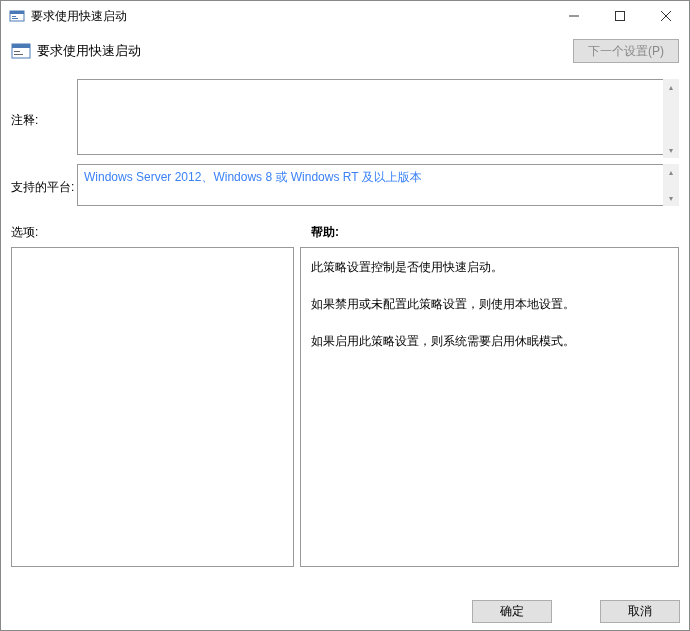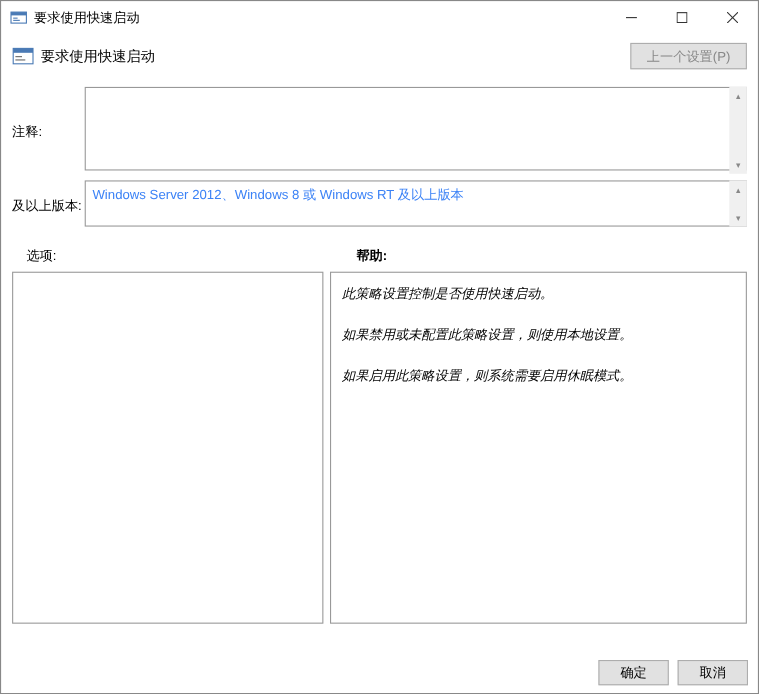--- a/index.html
+++ b/index.html
@@ -26,32 +26,32 @@
 
 .fieldcol { flex: 1; }
 .fieldrow { display: flex; margin-bottom: 6px; align-items: center; }
 .fieldrow .flbl { width: 66px; text-align: left; padding-top: 4px; }
 .fieldrow .fval { flex: 1; }
 .commentbox { width: 100%; height: 76px; border: 1px solid #999; background: #fff; resize: none; padding: 2px 16px 2px 4px; position: relative; }
 .platbox { width: 100%; height: 42px; border: 1px solid #999; background: #fff; padding: 4px 16px 4px 6px; color: #3b82f6; position: relative; }
 .sbar { position: absolute; right: 0; top: 0; bottom: 0; width: 16px; display: flex; flex-direction: column; justify-content: space-between; background: #f0f0f0; }
 .sbar .arw { height: 16px; display: flex; align-items: center; justify-content: center; color: #888; font-size: 8px; }
 
-.labelsrow { display: flex; margin-top: 12px; margin-bottom: 6px; margin-left: 13px; }
+.labelsrow { display: flex; margin-top: 12px; margin-bottom: 6px; }
 .labelsrow .ol { width: 300px; }
 .labelsrow .hl { flex: 1; font-weight: bold; }
 
 .panels { display: flex; gap: 6px; }
 .panel { border: 1px solid #999; background: #fff; height: 320px; padding: 8px 10px; overflow: hidden; }
 .panel.opts { width: 283px; }
-.panel.help { flex: 1; line-height: 1.9; font-style: italic; }
+.panel.help { flex: 1; line-height: 1.9; }
 .panel.help p { margin-bottom: 14px; }
 
 .footer { position: absolute; bottom: 0; left: 0; right: 0; height: 40px; display: flex; align-items: center; justify-content: flex-end; padding: 0 10px; gap: 8px; }
-.footer button { width: 64px; height: 23px; border: 1px solid #adadad; background: #e1e1e1; cursor: pointer; }
+.footer button { width: 80px; height: 23px; border: 1px solid #adadad; background: #e1e1e1; cursor: pointer; margin-left: 40px; }
 </style>
 </head>
 <body>
 
 <div class="titlebar">
   <span class="icon">
     <svg width="16" height="16" viewBox="0 0 16 16">
         <rect x="1" y="3" width="14" height="10" fill="#fff" stroke="#4a7ab5"></rect>
         <rect x="1" y="3" width="14" height="3" fill="#4a7ab5"></rect>
         <rect x="3" y="8" width="4" height="1" fill="#4a7ab5"></rect>
@@ -82,38 +82,38 @@
 <div class="header">
   <span class="hicon">
     <svg width="20" height="20" viewBox="0 0 20 20">
         <rect x="1" y="3" width="18" height="14" fill="#fff" stroke="#4a7ab5"></rect>
         <rect x="1" y="3" width="18" height="4" fill="#4a7ab5"></rect>
         <rect x="3" y="10" width="6" height="1" fill="#666"></rect>
         <rect x="3" y="13" width="9" height="1" fill="#666"></rect>
       </svg>
   </span>
   <span class="htitle">要求使用快速启动</span>
-  <button class="navbtn" disabled="">上一个设置(P)</button>
+  <button class="navbtn" disabled="">下一个设置(P)</button>
 </div>
 
 <div class="body">
   <div class="toprow">
     <div class="fieldcol">
       <div class="fieldrow">
         <div class="flbl">注释:</div>
         <div class="fval" style="position:relative;">
           <textarea class="commentbox" value="" style=""></textarea>
           <div class="sbar">
             <div class="arw">▴</div>
             <div class="arw">▾</div>
           </div>
         </div>
       </div>
       <div class="fieldrow">
-        <div class="flbl">及以上版本:</div>
+        <div class="flbl">支持的平台:</div>
         <div class="fval" style="position:relative;">
           <div class="platbox">Windows Server 2012、Windows 8 或 Windows RT 及以上版本</div>
           <div class="sbar">
             <div class="arw">▴</div>
             <div class="arw">▾</div>
           </div>
         </div>
       </div>
     </div>
   </div>

